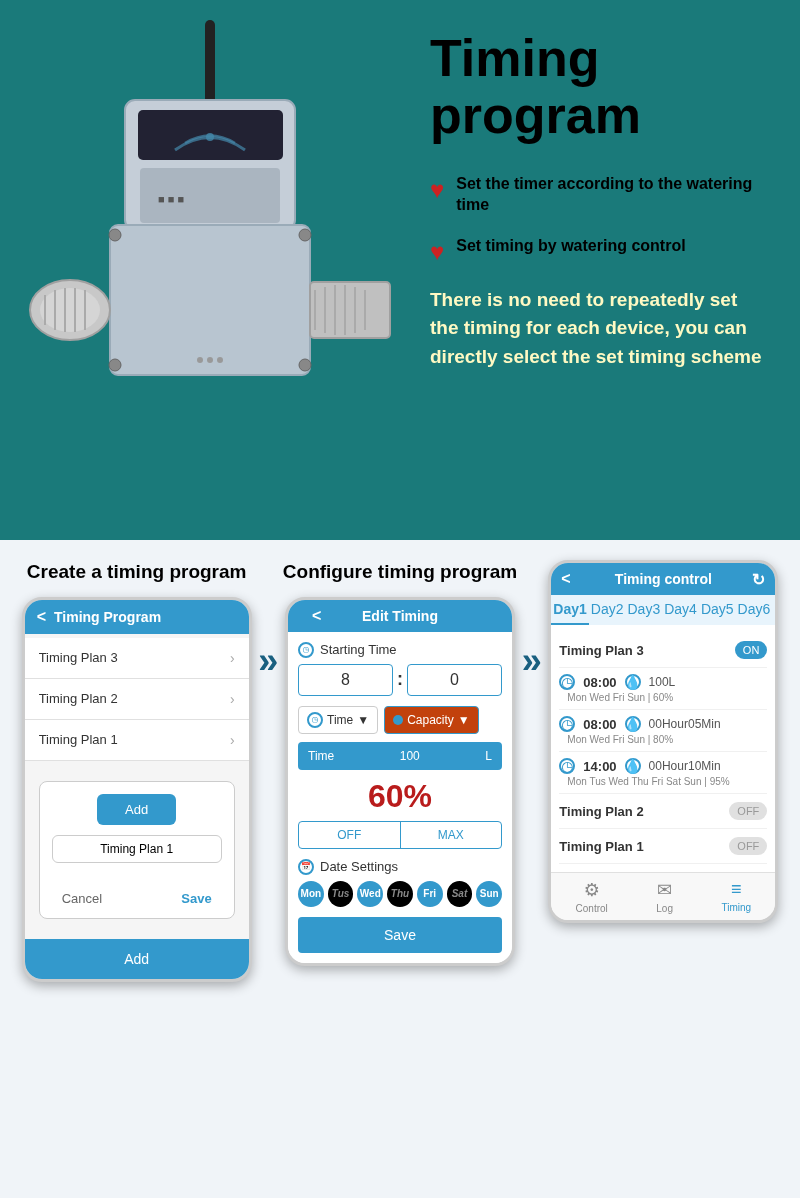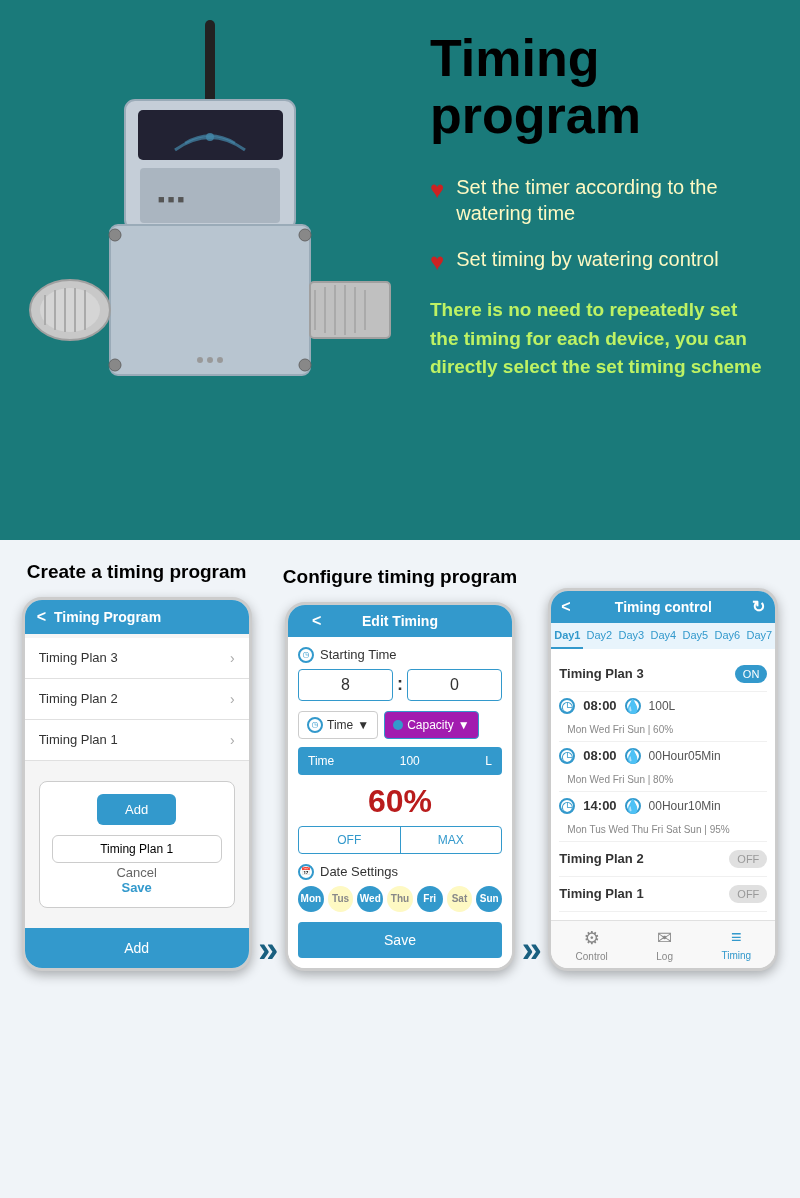--- a/index.html
+++ b/index.html
@@ -49,46 +49,46 @@
 
     .heart-icon {
       color: #cc2222;
       font-size: 24px;
       margin-right: 12px;
       margin-top: 2px;
       flex-shrink: 0;
     }
 
     .feature-text {
-      font-size: 20px;
-      font-weight: normal;
-      color: #fef9c3;
+      font-size: 16px;
+      font-weight: bold;
+      color: #000000;
       line-height: 1.3;
     }
 
     .description-text {
       font-size: 19px;
       font-weight: bold;
-      color: #bef264;
+      color: #fef9c3;
       line-height: 1.5;
       margin-top: 20px;
     }
 
     
     .bottom-section {
       background-color: #f0f4f8;
       width: 100%;
       min-height: 658px;
       padding: 20px 15px;
     }
 
     .phones-row {
       display: flex;
       justify-content: space-around;
-      align-items: flex-end;
+      align-items: flex-start;
       gap: 0;
     }
 
     .phone-column {
       display: flex;
       flex-direction: column;
       align-items: center;
       flex: 1;
     }
 
@@ -185,23 +185,22 @@
       border: 1px solid #ccc;
       border-radius: 6px;
       padding: 6px 8px;
       font-size: 12px;
       text-align: center;
     }
 
     .p1-action-row {
       display: flex;
       justify-content: space-between;
-      margin-top: 2px;
+      margin-top: 28px;
       padding: 0 10px;
-      flex-direction: column;
     }
 
     .p1-cancel {
       color: #666;
       font-size: 13px;
       background: none;
       border: none;
     }
 
     .p1-save {
@@ -316,21 +315,21 @@
     }
 
     .type-btn .dot {
       width: 10px;
       height: 10px;
       border-radius: 50%;
       background: #3399cc;
     }
 
     .capacity-btn {
-      background: #a21caf;
+      background: #c2410c;
       color: white;
       border: 1px solid #3399cc;
     }
 
     .capacity-slider {
       background: #3399cc;
       height: 28px;
       border-radius: 4px;
       display: flex;
       align-items: center;
@@ -395,22 +394,23 @@
       font-size: 10px;
       font-weight: bold;
     }
 
     .day-active {
       background: #3399cc;
       color: white;
     }
 
     .day-inactive {
-      background: #fef9c3;
+      background: #000000;
       color: #888;
+      font-style: italic;
     }
 
     .p2-save-btn {
       background: #3399cc;
       color: white;
       width: 100%;
       padding: 10px;
       border: none;
       border-radius: 4px;
       font-size: 14px;
@@ -445,21 +445,21 @@
     .days-tab-row {
       display: flex;
       background: #e8f4fc;
       overflow: hidden;
     }
 
     .day-tab {
       flex: 1;
       text-align: center;
       padding: 6px 2px;
-      font-size: 11px;
+      font-size: 14px;
       color: #3399cc;
       border-bottom: 2px solid transparent;
     }
 
     .day-tab-active {
       border-bottom: 2px solid #3399cc;
       font-weight: bold;
     }
 
     .p3-body {
@@ -516,21 +516,21 @@
     }
 
     .entry-capacity {
       color: #555;
       font-size: 12px;
     }
 
     .timing-entry-row2 {
       font-size: 10px;
       color: #888;
-      margin-top: 10px;
+      margin-top: 2px;
       padding-left: 8px;
     }
 
     .p3-footer {
       background: #f8f8f8;
       border-top: 1px solid #e0e0e0;
       display: flex;
       justify-content: space-around;
       padding: 6px 0;
     }

